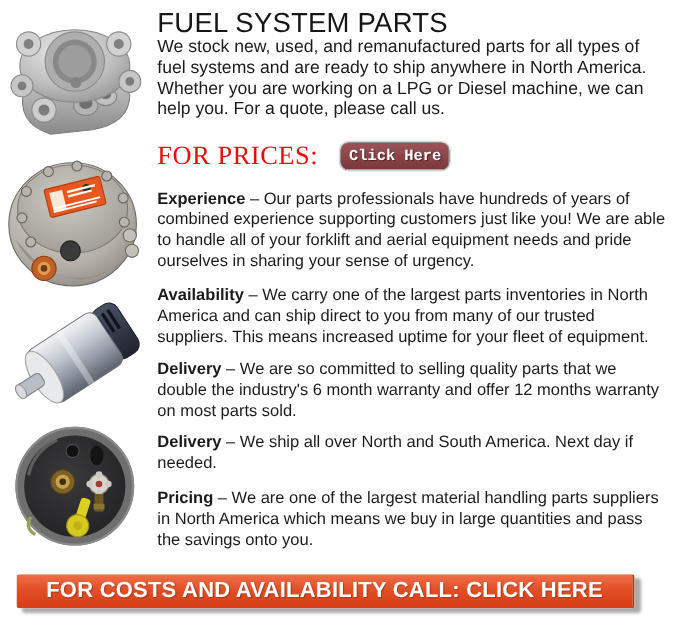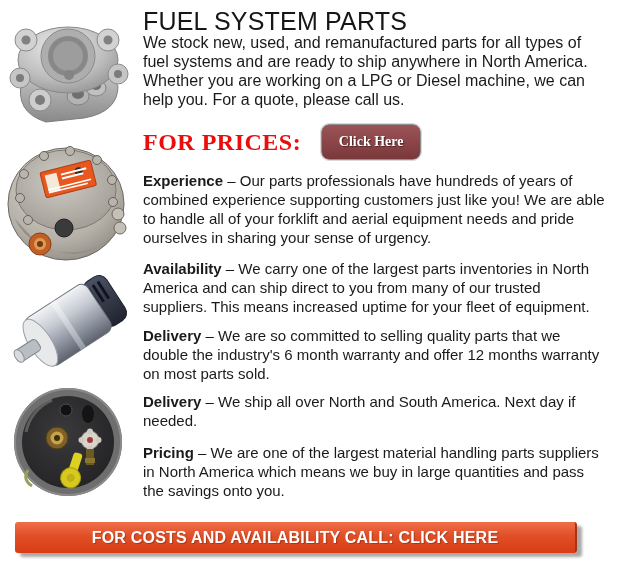--- a/index.html
+++ b/index.html
@@ -6,38 +6,38 @@
   .page {
     position:relative; width:619px; height:576px; background:#ffffff;
     font-family:"Liberation Sans", sans-serif; color:#1a1a1a; overflow:hidden;
   }
   .photo { position:absolute; }
   .col { position:absolute; left:143px; width:462px; }
   .title { top:7px; font-size:25px; letter-spacing:0.2px; color:#161616; }
   .intro { top:33px; font-size:16px; line-height:19px; }
   .prices-row { top:126px; height:32px; display:flex; align-items:center; }
   .prices-heading {
-    font-family:"Liberation Serif", serif; font-weight:bold; font-size:24px;
+    font-family:"Liberation Serif", serif; font-weight:normal; font-size:24px;
     color:#ed0c0c; letter-spacing:0.5px; white-space:nowrap;
   }
   .click-btn {
-    margin-left:20px; width:100px; height:36px; border-radius:8px;
+    margin-left:20px; width:100px; height:26px; border-radius:8px;
     background:linear-gradient(#9b5357 0%, #8a4447 55%, #7a383b 100%);
     border:1px solid #8f8f8f; outline:1px solid #d9d9d9;
-    color:#ffffff; font-family:Liberation Serif, serif; font-weight:bold; font-size:14px;
+    color:#ffffff; font-family:Liberation Mono, monospace; font-weight:bold; font-size:14px;
     text-shadow:1px 1px 1px rgba(0,0,0,0.45); cursor:pointer;
   }
   .sec { position:absolute; margin:0; font-size:15px; line-height:19px; }
   .sec b { font-weight:bold; }
   .banner {
     position:absolute; left:15px; top:522px; width:560px; height:31px;
     background:linear-gradient(#ef6f49 0%, #e14f27 45%, #d83c15 100%);
     border-radius:3px; border-right:2px solid #a93413;
     box-shadow:5px 4px 3px #a9a9a9;
-    color:#ffffff; font-weight:bold; font-size:16px; letter-spacing:0.2px;
+    color:#ffffff; font-weight:bold; font-size:20px; letter-spacing:0.2px;
     text-align:center; line-height:31px; cursor:pointer;
     text-shadow:1px 1px 1px rgba(0,0,0,0.25);
   }
 </style>
 </head>
 <body>
 
 <div class="page">
 
   <svg class="photo" style="left:6px; top:20px;" width="128" height="114" viewBox="0 0 128 114">

